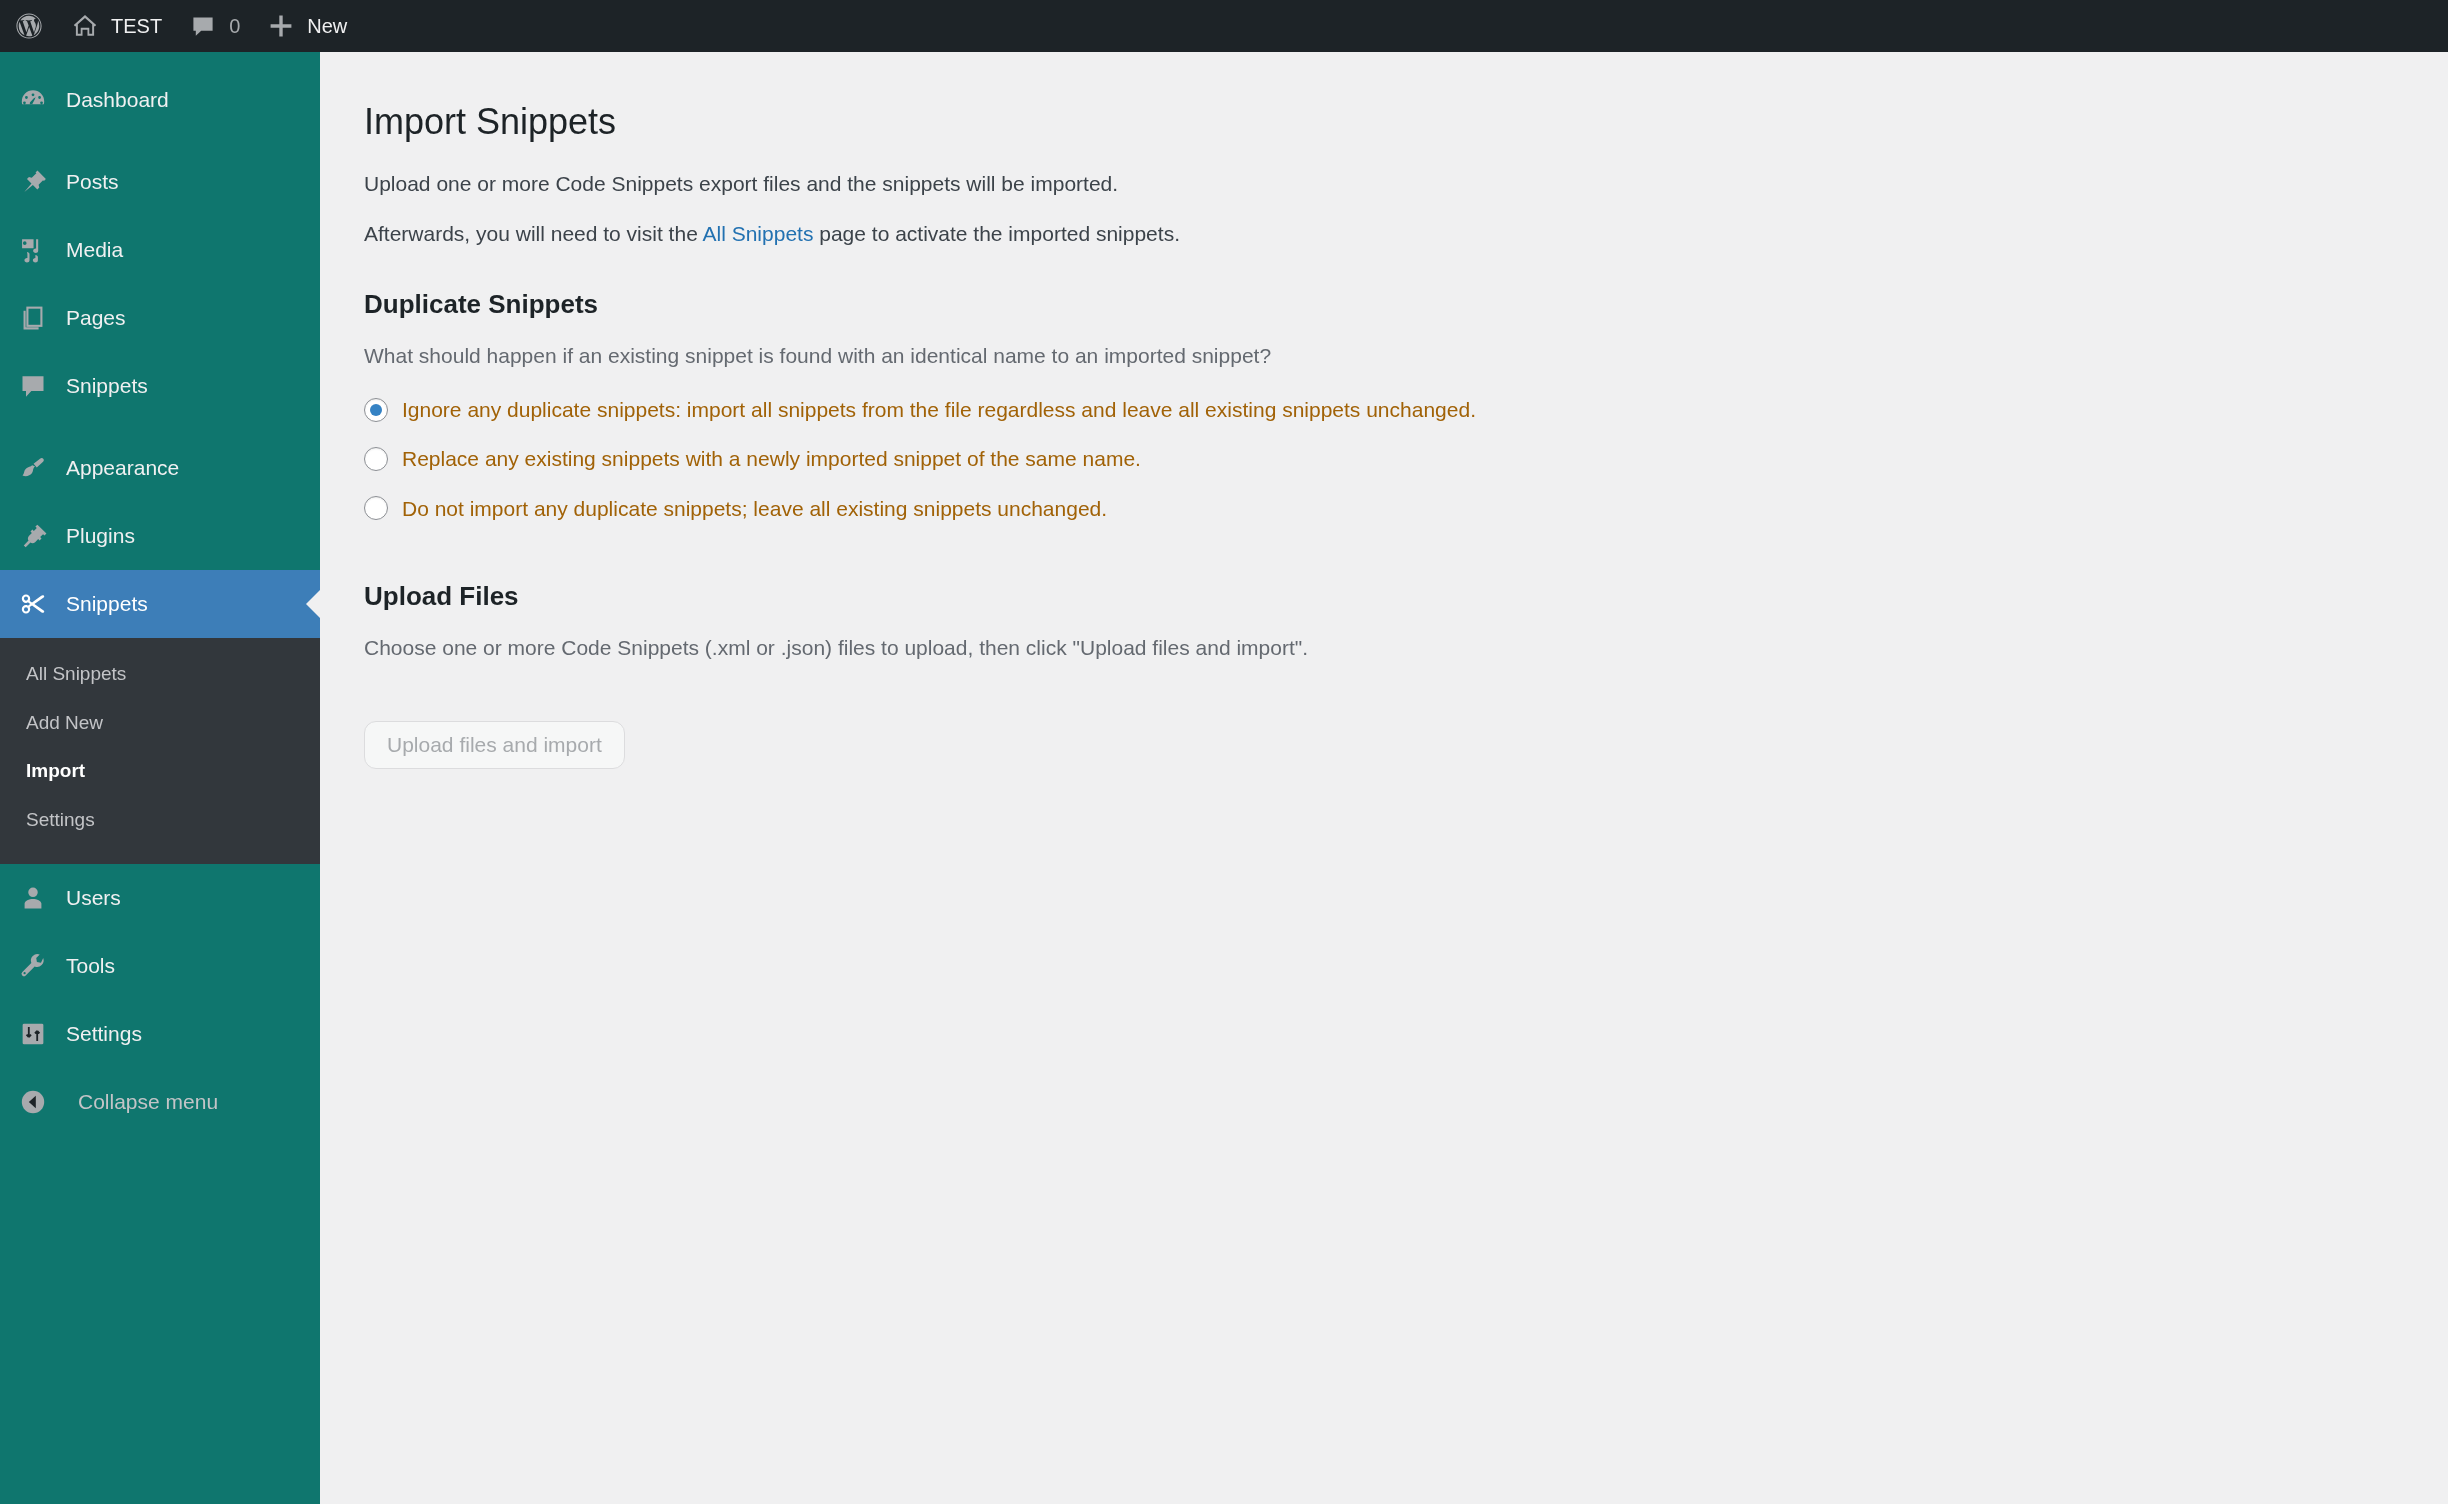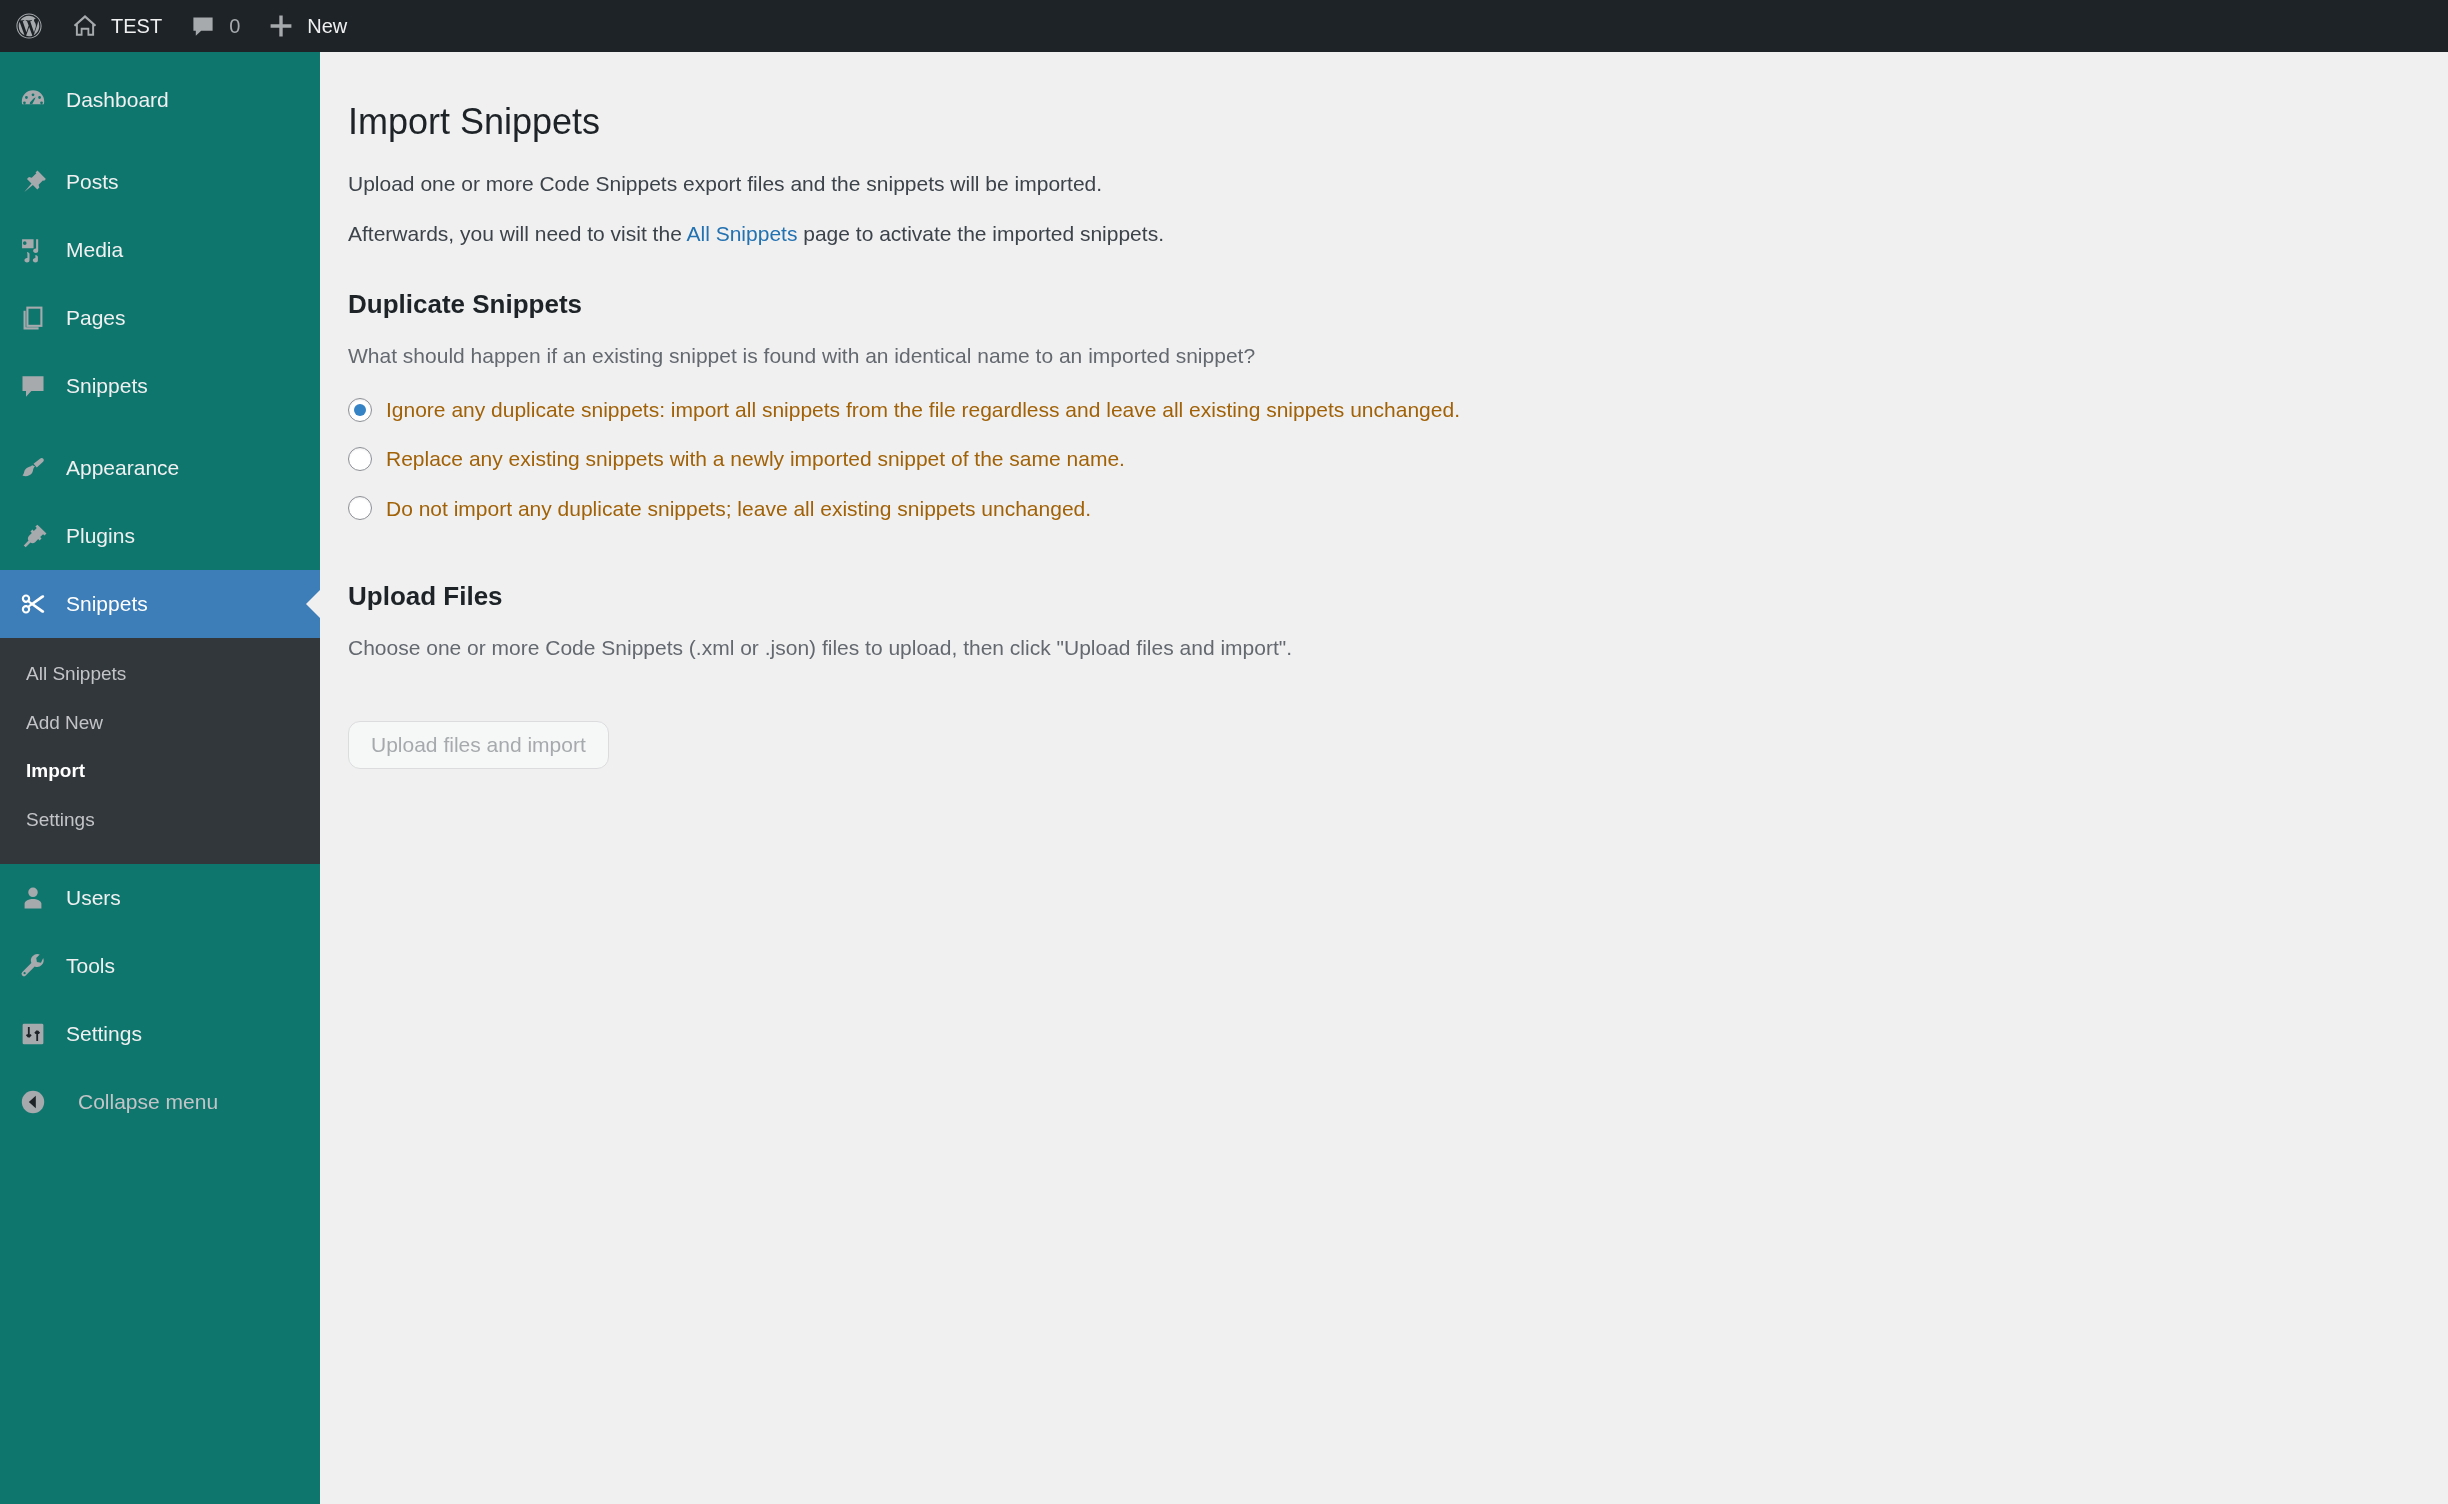--- a/index.html
+++ b/index.html
@@ -111,21 +111,21 @@
   .collapse-item .mi-icon { width: 34px; height: 34px; display:flex; align-items:center; justify-content:center; flex:0 0 34px;}
 
   
   #content {
     position: absolute;
     top: 52px; left: 320px;
     width: 2128px; height: 1452px;
     background: #f0f0f1;
     overflow: hidden;
   }
-  .wrap { padding: 38px 0 0 28px; }
+  .wrap { padding: 38px 0 0 44px; }
 
   h1.page-title {
     margin: 0 0 0 0;
     font-size: 36px;
     font-weight: normal;
     color: #1d2327;
     line-height: 1.3;
     padding: 9px 0 4px 0;
   }
   p.para {

